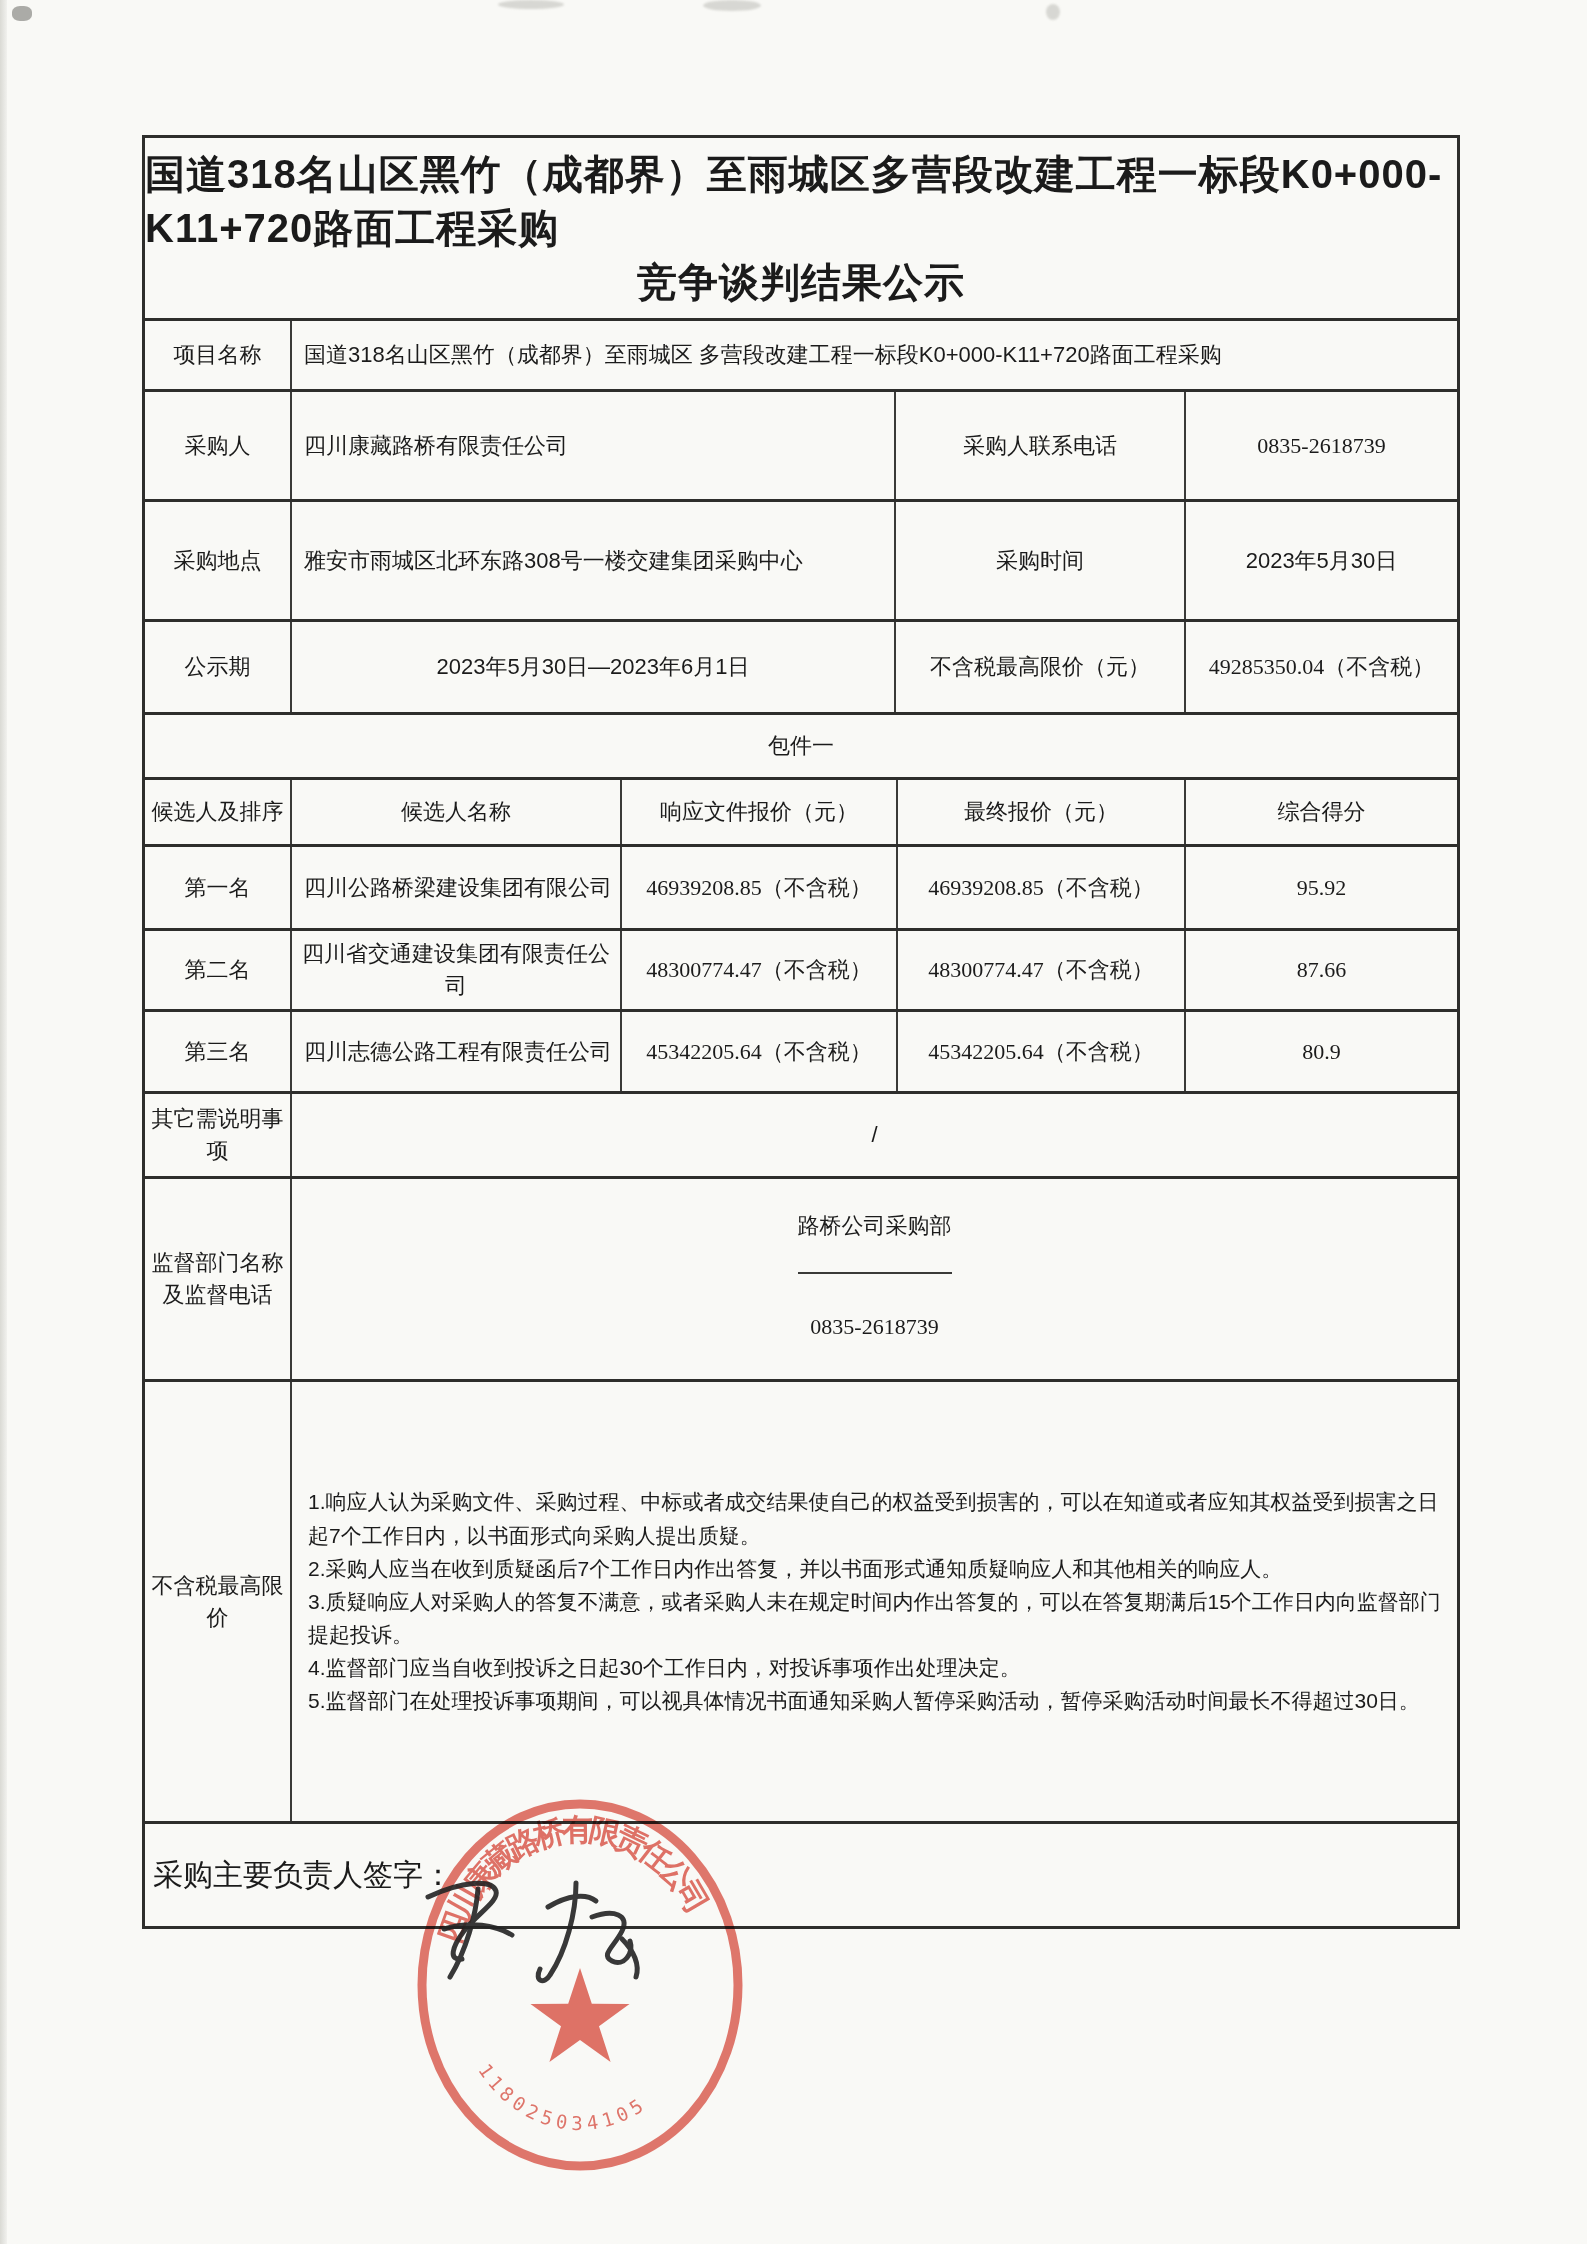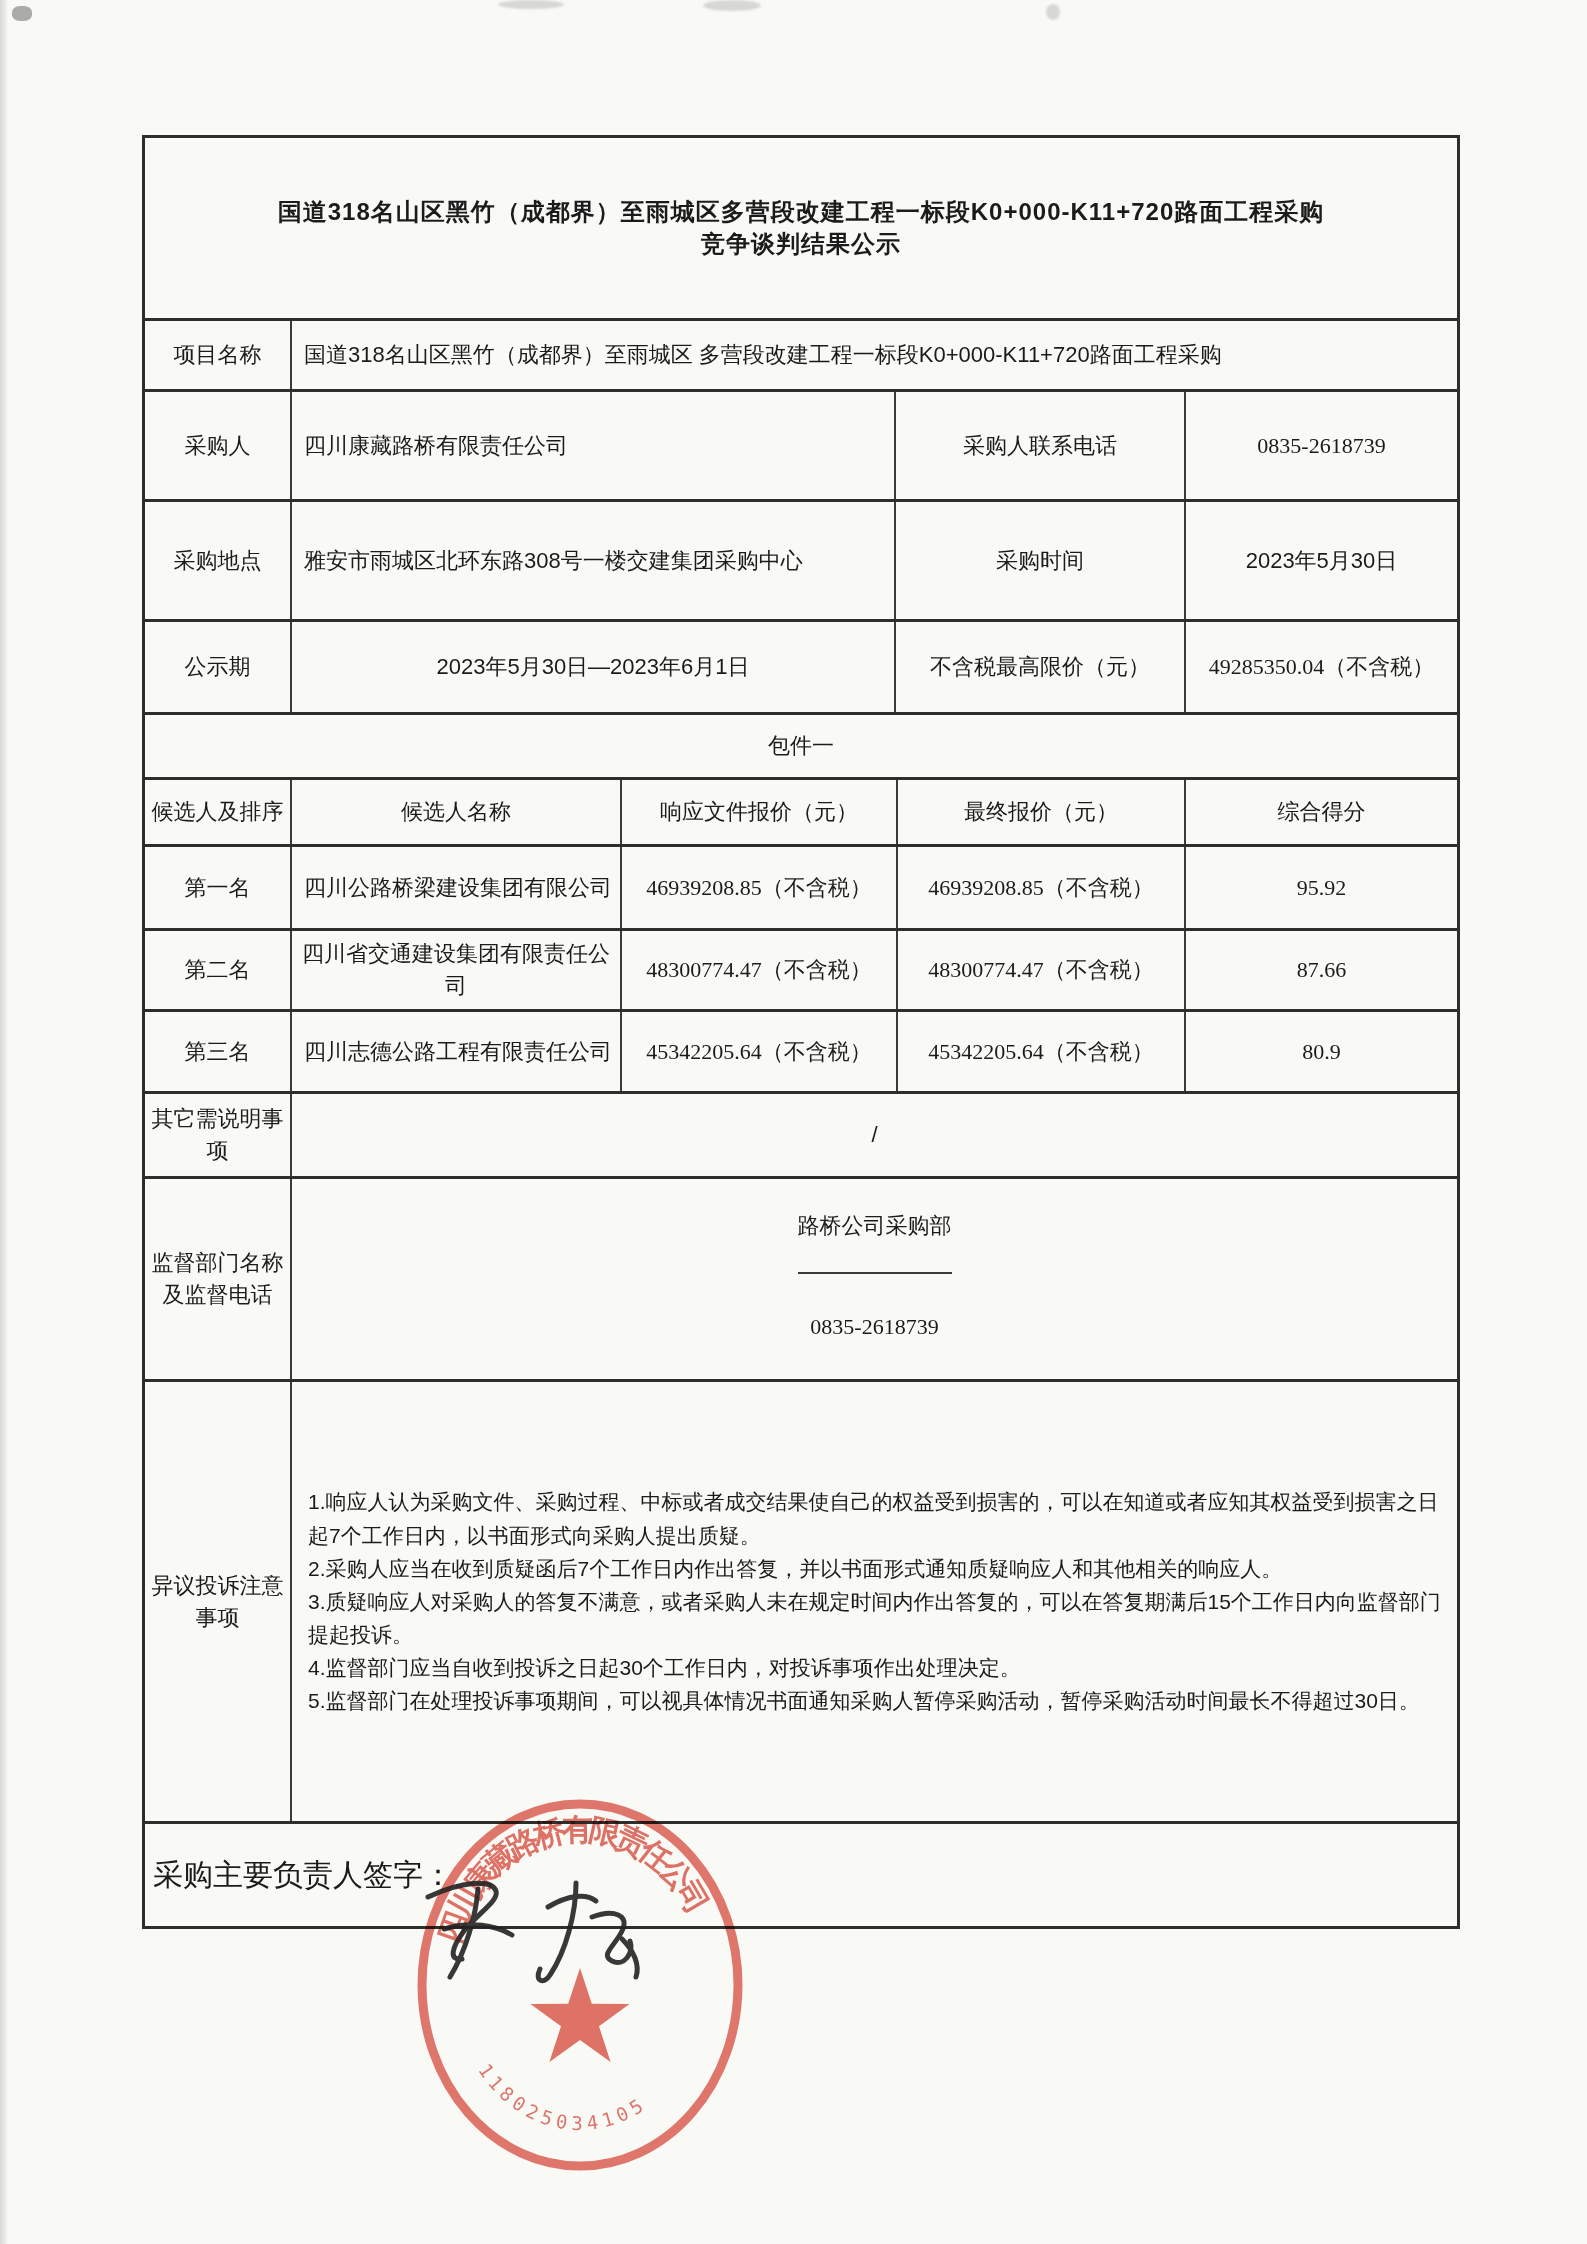--- a/index.html
+++ b/index.html
@@ -29,21 +29,21 @@
     border-right:2px solid #3a3a38;
     box-sizing:border-box;
     display:flex;align-items:center;justify-content:center;
     text-align:center;
     font-size:22px;line-height:1.45;
     padding:2px 4px;
   }
   .cell:last-child{border-right:none;}
   .left{justify-content:flex-start;text-align:left;padding-left:12px;}
   .title-row{height:183px;align-items:center;justify-content:center;flex-direction:column;display:flex;}
-  .title-line{font-size:24px;font-weight:bold;letter-spacing:1px;text-align:left;line-height:1.35;}
+  .title-line{font-size:40px;font-weight:bold;letter-spacing:1px;text-align:left;line-height:1.35;}
   .h96{height:71px;} .h91{height:110px;} .h120{height:120px;} .h93{height:93px;}
   .h65{height:65px;} .h75{height:67px;} .h84{height:84px;} .h81{height:81px;}
   .h82{height:82px;} .h85{height:85px;} .h203{height:203px;} .h442{height:442px;} .h102{height:102px;}
   .c-label{width:147px;flex:0 0 147px;}
   .c-wide{width:604px;flex:0 0 604px;}
   .c-mid{width:290px;flex:0 0 290px;}
   .c-rest{flex:1 1 auto;}
   .k1{width:147px;flex:0 0 147px;}
   .k2{width:330px;flex:0 0 330px;}
   .k3{width:276px;flex:0 0 276px;}
@@ -151,21 +151,21 @@
 
     <div class="row h203">
       <div class="cell c-label">监督部门名称及监督电话</div>
       <div class="cell sup-stack">
         <div class="sup-sub first">路桥公司采购部</div>
         <div class="sup-sub second num">0835-2618739</div>
       </div>
     </div>
 
     <div class="row h442">
-      <div class="cell c-label">异议投诉注意事项</div>
+      <div class="cell c-label">不含税最高限价</div>
       <div class="objection-text">
         <div>1.响应人认为采购文件、采购过程、中标或者成交结果使自己的权益受到损害的，可以在知道或者应知其权益受到损害之日起7个工作日内，以书面形式向采购人提出质疑。</div>
         <div>2.采购人应当在收到质疑函后7个工作日内作出答复，并以书面形式通知质疑响应人和其他相关的响应人。</div>
         <div>3.质疑响应人对采购人的答复不满意，或者采购人未在规定时间内作出答复的，可以在答复期满后15个工作日内向监督部门提起投诉。</div>
         <div>4.监督部门应当自收到投诉之日起30个工作日内，对投诉事项作出处理决定。</div>
         <div>5.监督部门在处理投诉事项期间，可以视具体情况书面通知采购人暂停采购活动，暂停采购活动时间最长不得超过30日。</div>
       </div>
     </div>
 
     <div class="row h102">

